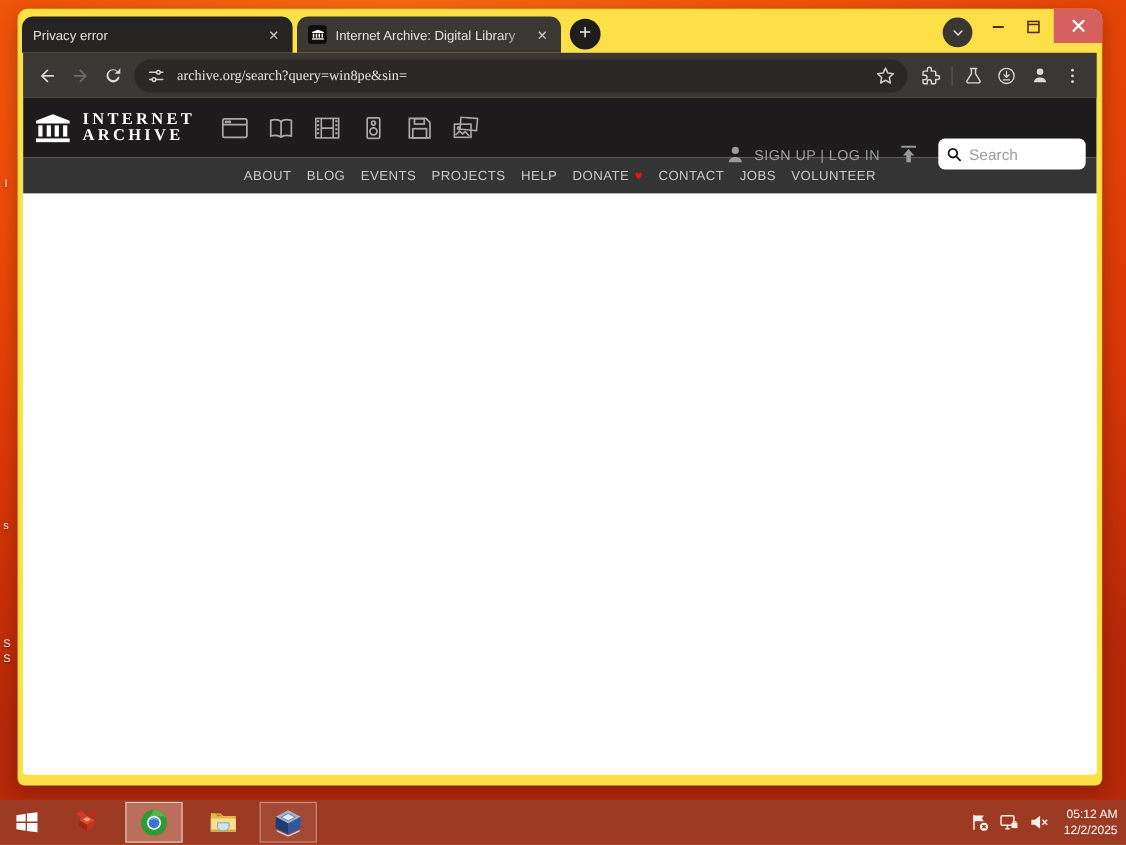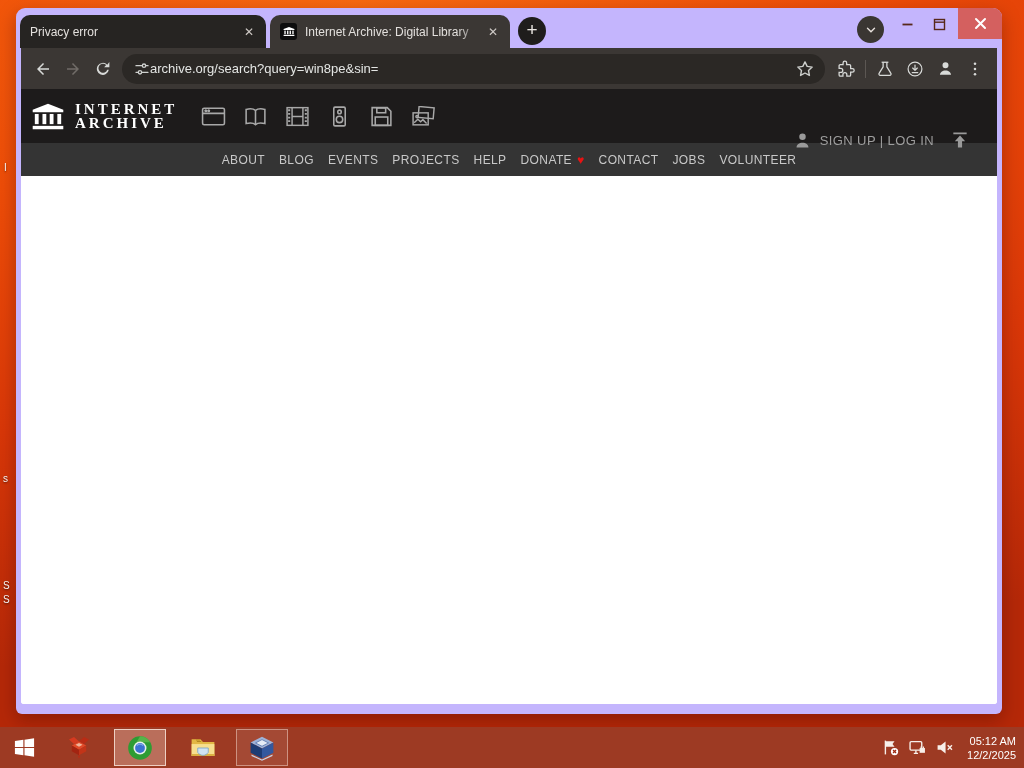--- a/index.html
+++ b/index.html
@@ -10,21 +10,21 @@
     background:
       radial-gradient(130% 90% at 35% 0%, #f86a10 0%, #ee4d08 38%, #d93708 68%, #b52808 100%);
   }
 
   
   .desk-frag { position:absolute; color:#fff; font-size:10px; text-shadow:0 1px 2px rgba(0,0,0,.55); z-index:1; }
 
   
   .window {
     position:absolute; left:16px; top:8px; width:986px; height:706px;
-    background:#c4b5fd; border-radius:9px 9px 6px 6px; z-index:2;
+    background:#fde047; border-radius:9px 9px 6px 6px; z-index:2;
     box-shadow:0 6px 18px rgba(60,10,0,.35);
   }
 
   
   .tabstrip { position:relative; height:40px; }
   .tab {
     position:absolute; top:7px; height:33px; border-radius:10px 10px 0 0;
     display:flex; align-items:center; padding:0 8px 0 10px; overflow:hidden;
   }
   .tab-inactive { left:4px; width:246px; background:#262422; }
@@ -57,21 +57,21 @@
     height:41px; background:#3b3734; display:flex; align-items:center; padding:0 7px;
   }
   .tb-btn { width:30px; height:30px; display:flex; align-items:center; justify-content:center; color:#d8dad8; flex:0 0 auto; }
   .tb-btn svg { width:18px; height:18px; }
   .tb-btn.disabled { color:#716c68; }
   .omnibox {
     flex:1; height:30px; margin:0 6px 0 4px; background:#2b2825; border-radius:15px;
     display:flex; align-items:center; padding:0 10px 0 12px; min-width:0;
   }
   .omnibox .tune { width:16px; height:16px; color:#cfd1cf; flex:0 0 auto; }
-  .url-text { color:#e4e6e4; font-size:13px; white-space:nowrap; overflow:hidden; flex:1; }
+  .url-text { color:#e4e6e4; font-size:13px; margin-left:11px; white-space:nowrap; overflow:hidden; flex:1;font-family:Liberation Serif, serif; }
   .omni-star { width:20px; height:20px; color:#cccecb; flex:0 0 auto; margin-left:8px; }
   .tb-sep { width:1px; height:18px; background:#5c5753; margin:0 4px; flex:0 0 auto; }
   .avatar-btn svg { width:19px; height:19px; }
 
   
   .page { background:#fff; height:615px; border-radius:0 0 3px 3px; overflow:hidden; }
 
   
   .ia-header { height:54px; background:#1d1b1b; display:flex; align-items:center; padding:0 10px 0 8px; }
   .ia-logo { width:34px; height:31px; color:#fff; flex:0 0 auto; margin-left:2px; }
@@ -301,20 +301,27 @@
 
         <div class="ia-right">
           <svg class="person-icon" viewBox="0 0 24 24" fill="currentColor">
               <path d="M12 11.4a3.7 3.7 0 1 0 0-7.4 3.7 3.7 0 0 0 0 7.4zM5.2 20c0-3.2 3-5.4 6.8-5.4s6.8 2.2 6.8 5.4z"></path>
             </svg>
           <span class="signup-text">SIGN UP | LOG IN</span>
           <svg class="upload-btn" viewBox="0 0 24 24" fill="currentColor">
               <path d="M4 3h16v2.2H4z"></path>
               <path d="M12 6.5l6.2 7h-3.7V21h-5v-7.5H5.8z"></path>
             </svg>
+          <div class="ia-search">
+            <svg viewBox="0 0 24 24" fill="none" stroke="currentColor" stroke-width="2.6" stroke-linecap="round">
+                <circle cx="10" cy="10" r="6.3"></circle>
+                <path d="M14.8 14.8L20.5 20.5"></path>
+              </svg>
+            <input type="text" placeholder="Search" style="">
+          </div>
         </div>
       </div>
 
       <div class="ia-nav">
         <a href="#">ABOUT</a>
         <a href="#">BLOG</a>
         <a href="#">EVENTS</a>
         <a href="#">PROJECTS</a>
         <a href="#">HELP</a>
         <a href="#"><span>DONATE</span><span class="heart">♥</span></a>

